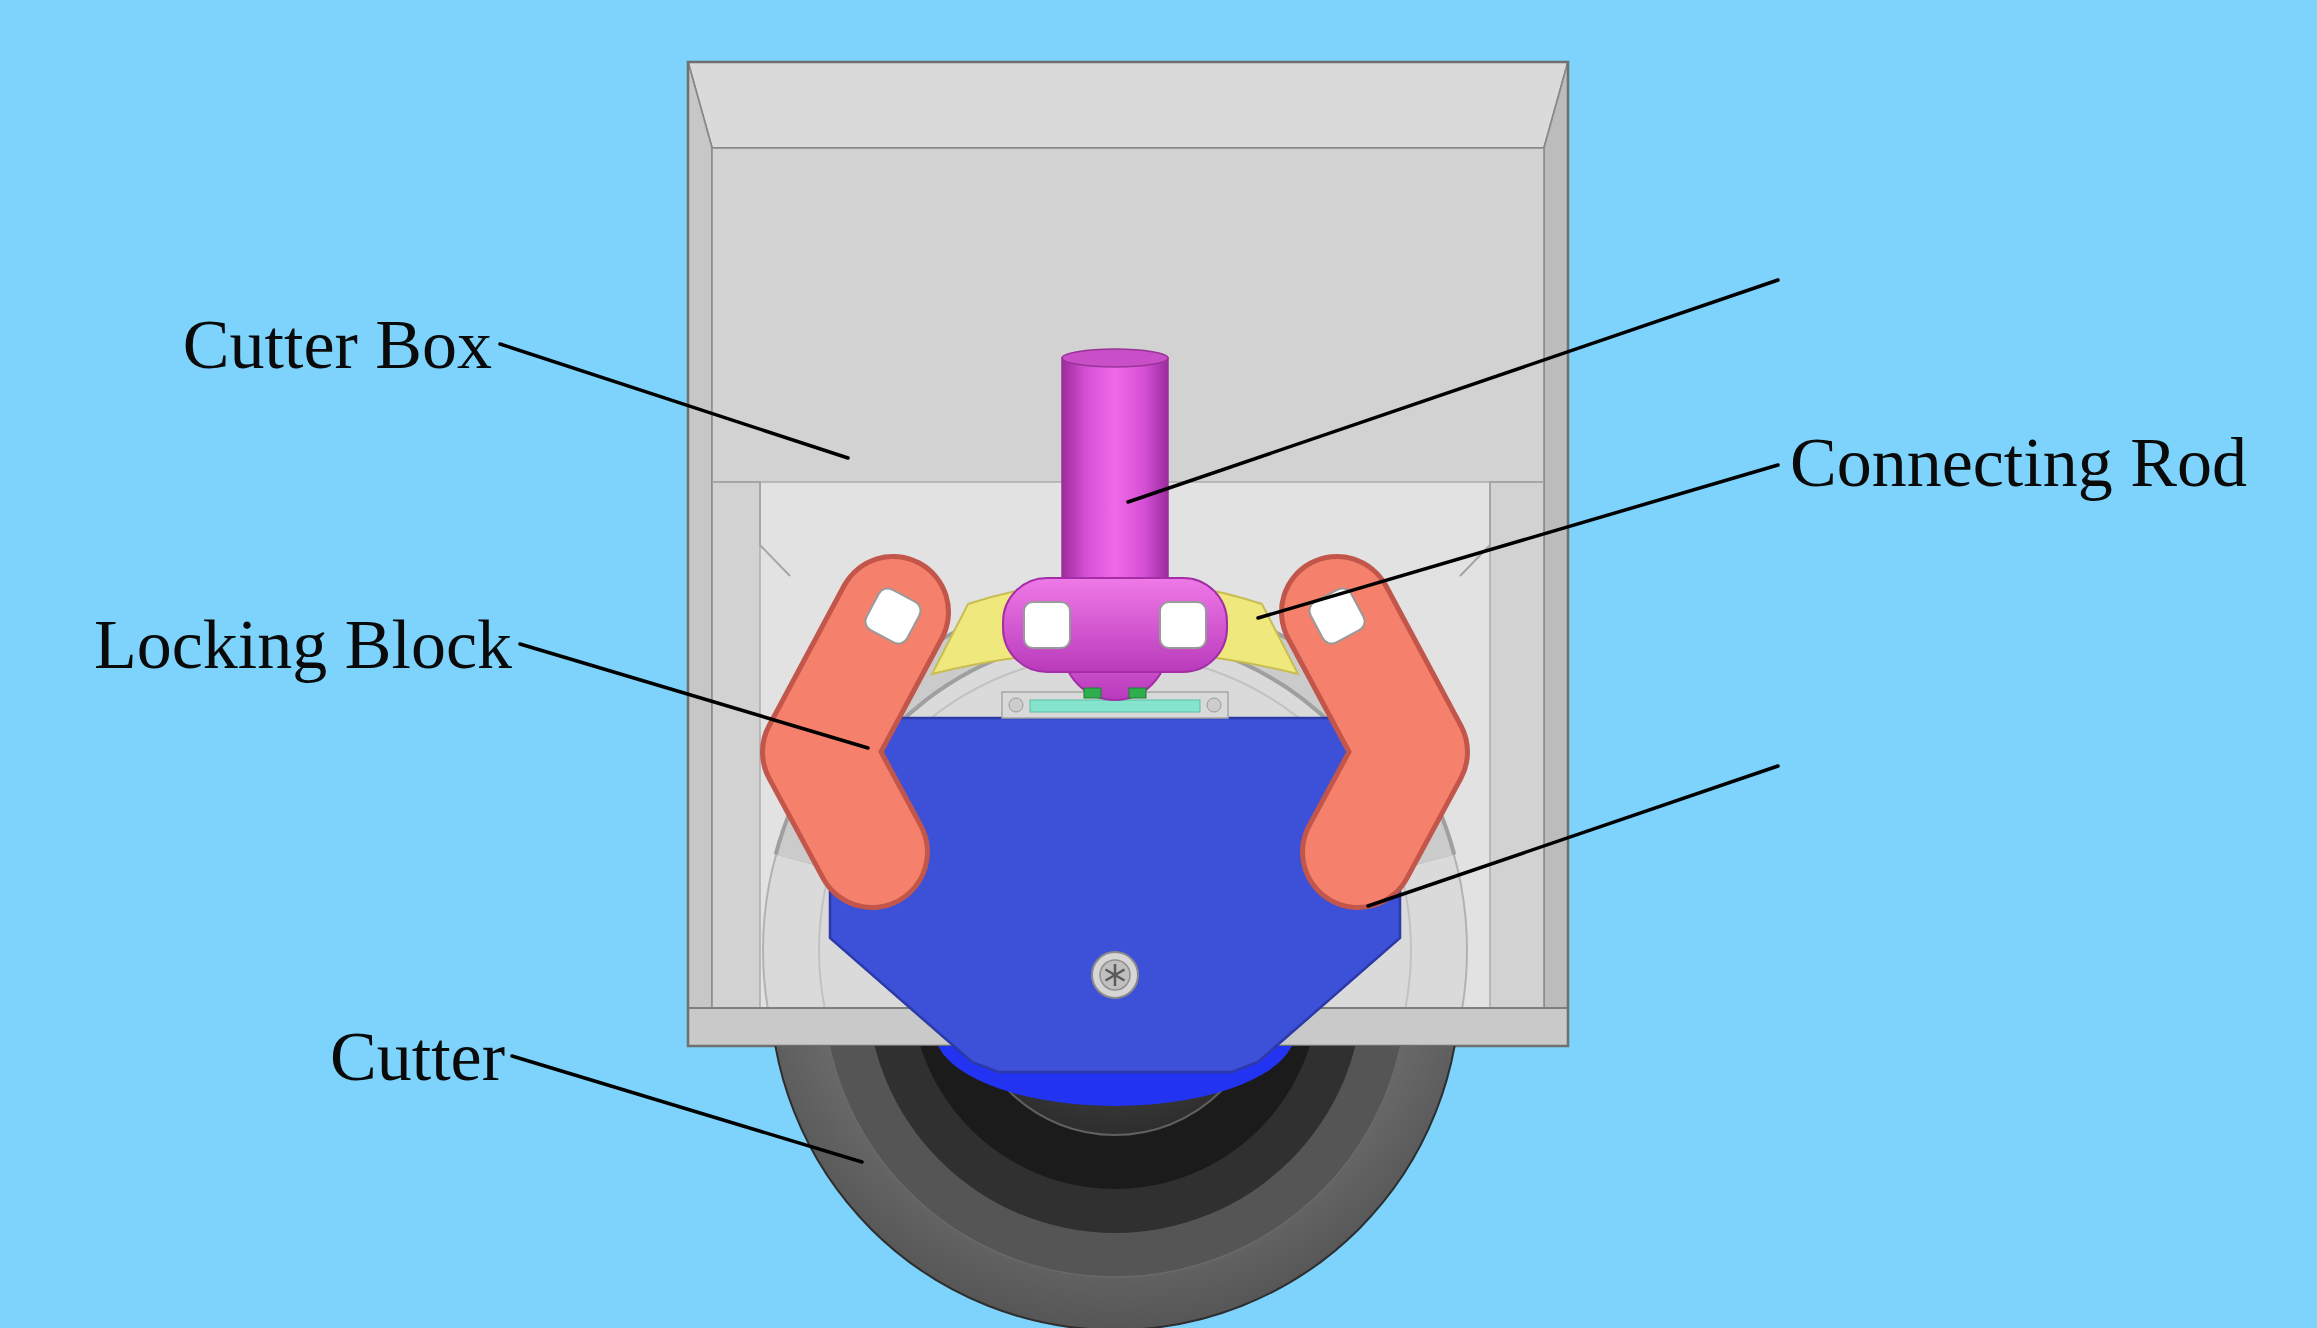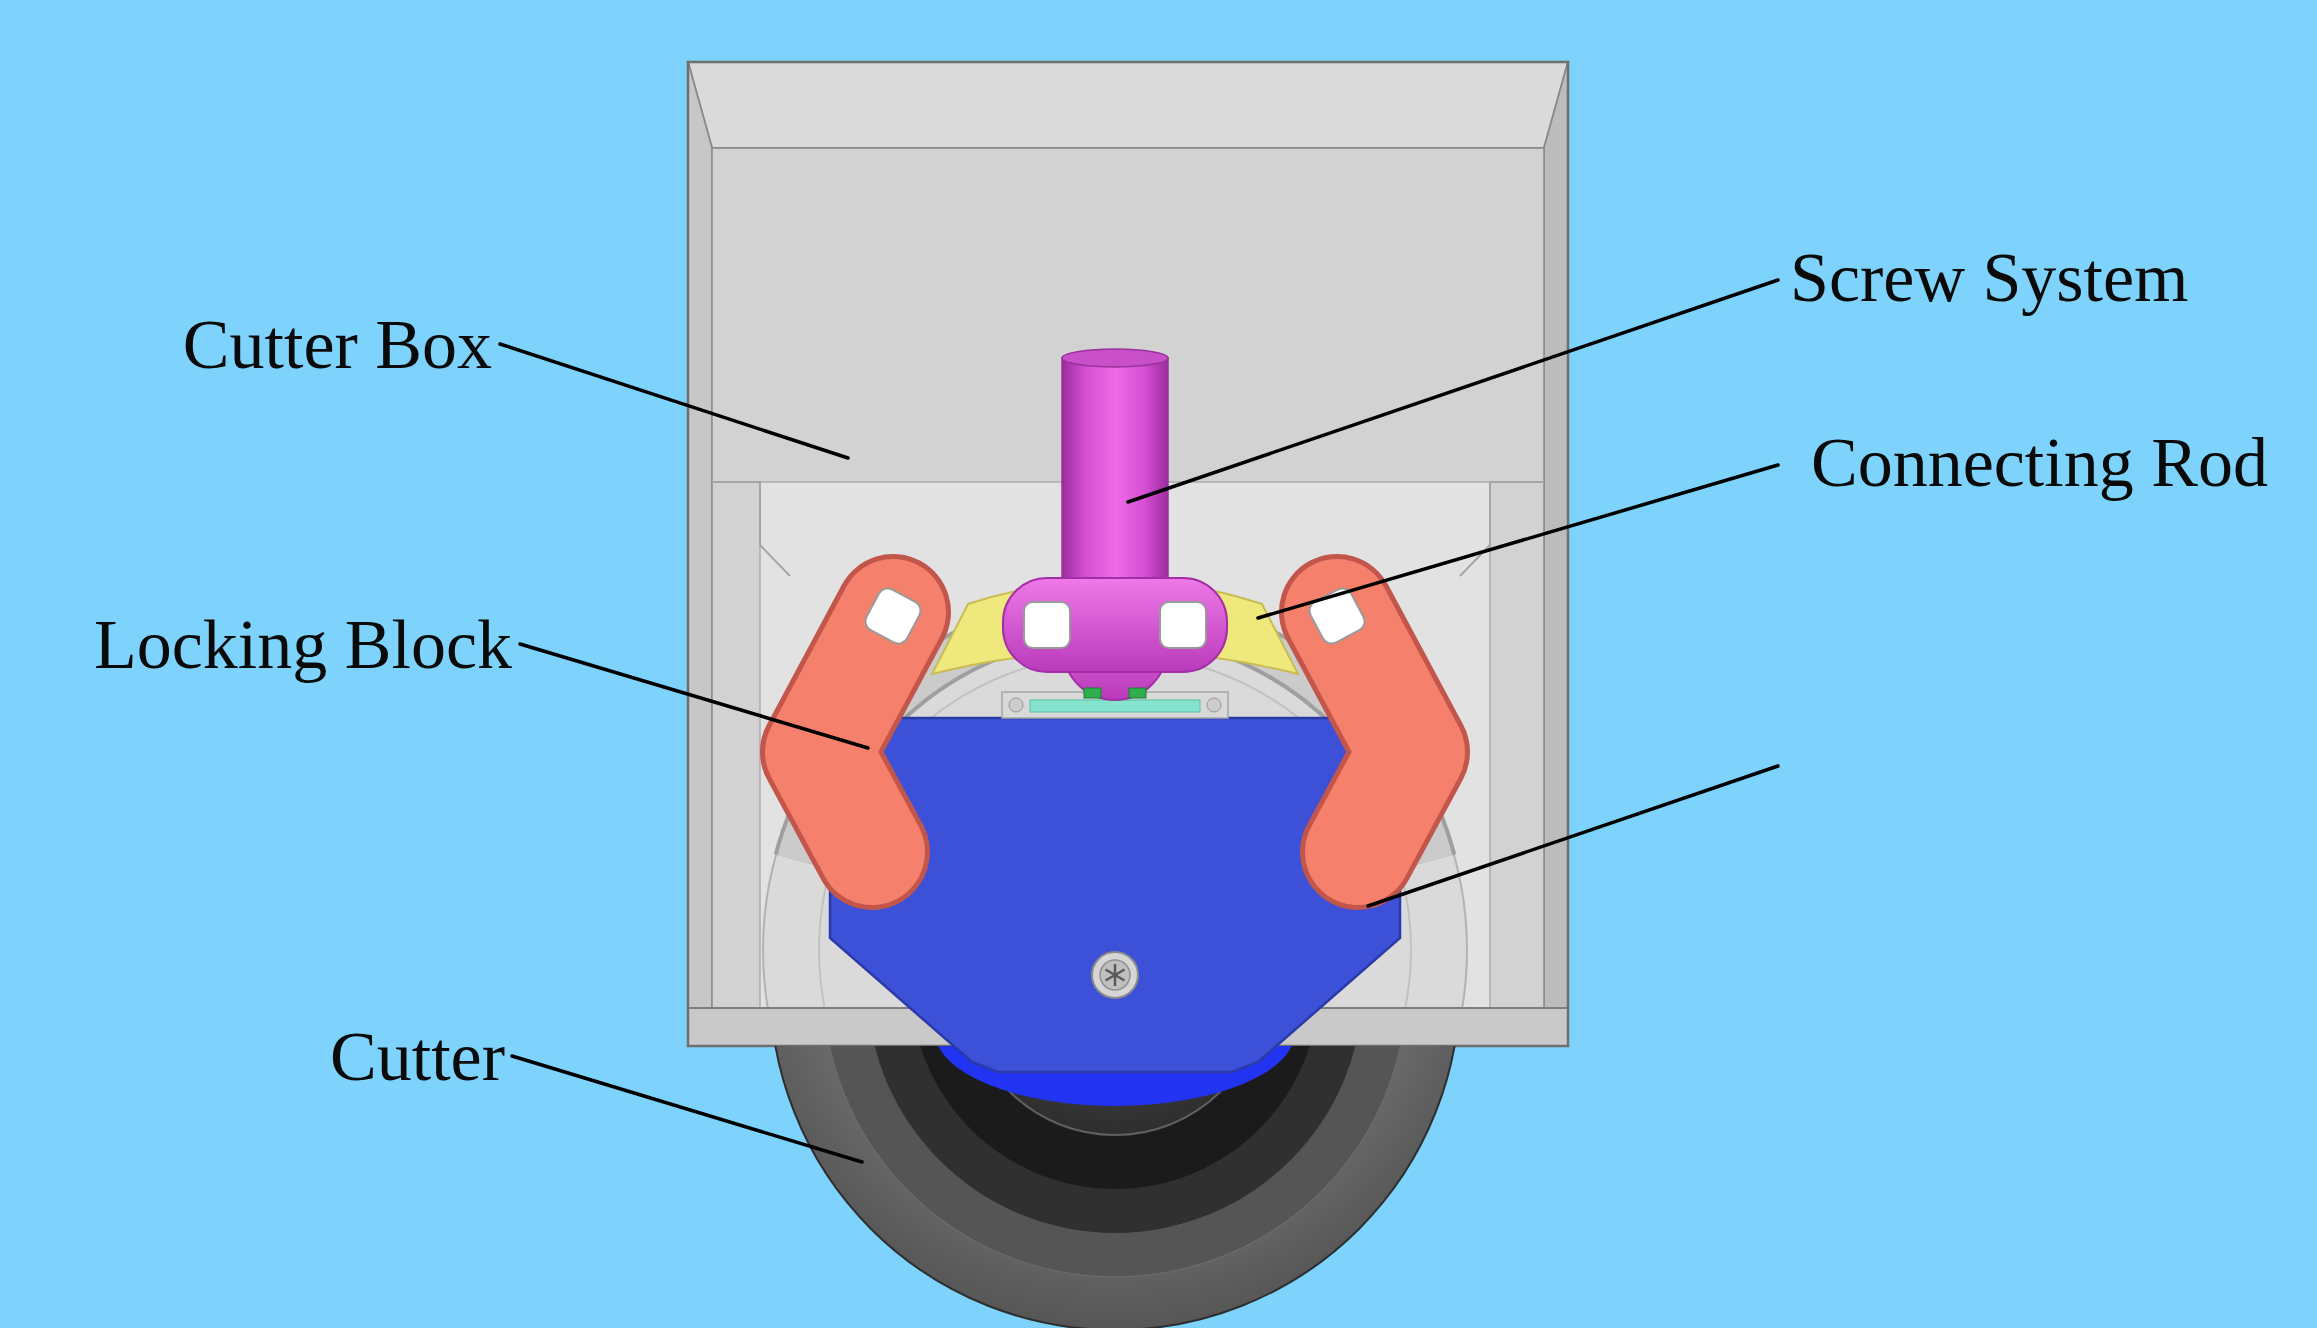--- a/index.html
+++ b/index.html
@@ -146,16 +146,15 @@
       <line x1="512" y1="1056" x2="862" y2="1162"></line>
       <line x1="1778" y1="280" x2="1128" y2="502"></line>
       <line x1="1778" y1="465" x2="1258" y2="618"></line>
       <line x1="1778" y1="766" x2="1368" y2="906"></line>
     </g>
   </svg>
 
   <div class="callout right-align" style="left:92px;  top:305px;  width:400px;">Cutter Box</div>
   <div class="callout right-align" style="left:22px;  top:605px;  width:490px;">Locking Block</div>
   <div class="callout right-align" style="left:285px; top:1017px; width:220px;">Cutter</div>
-  <div class="callout left-align" style="left:1790px; top:238px;">Screw System</div>
-  <div class="callout left-align" style="left:1790px; top:423px;margin-left:21px;">Connecting Rod</div>
+  <div class="callout left-align" style="left:1790px; top:423px;">Connecting Rod</div>
 
 </div>
 
 </body></html>

